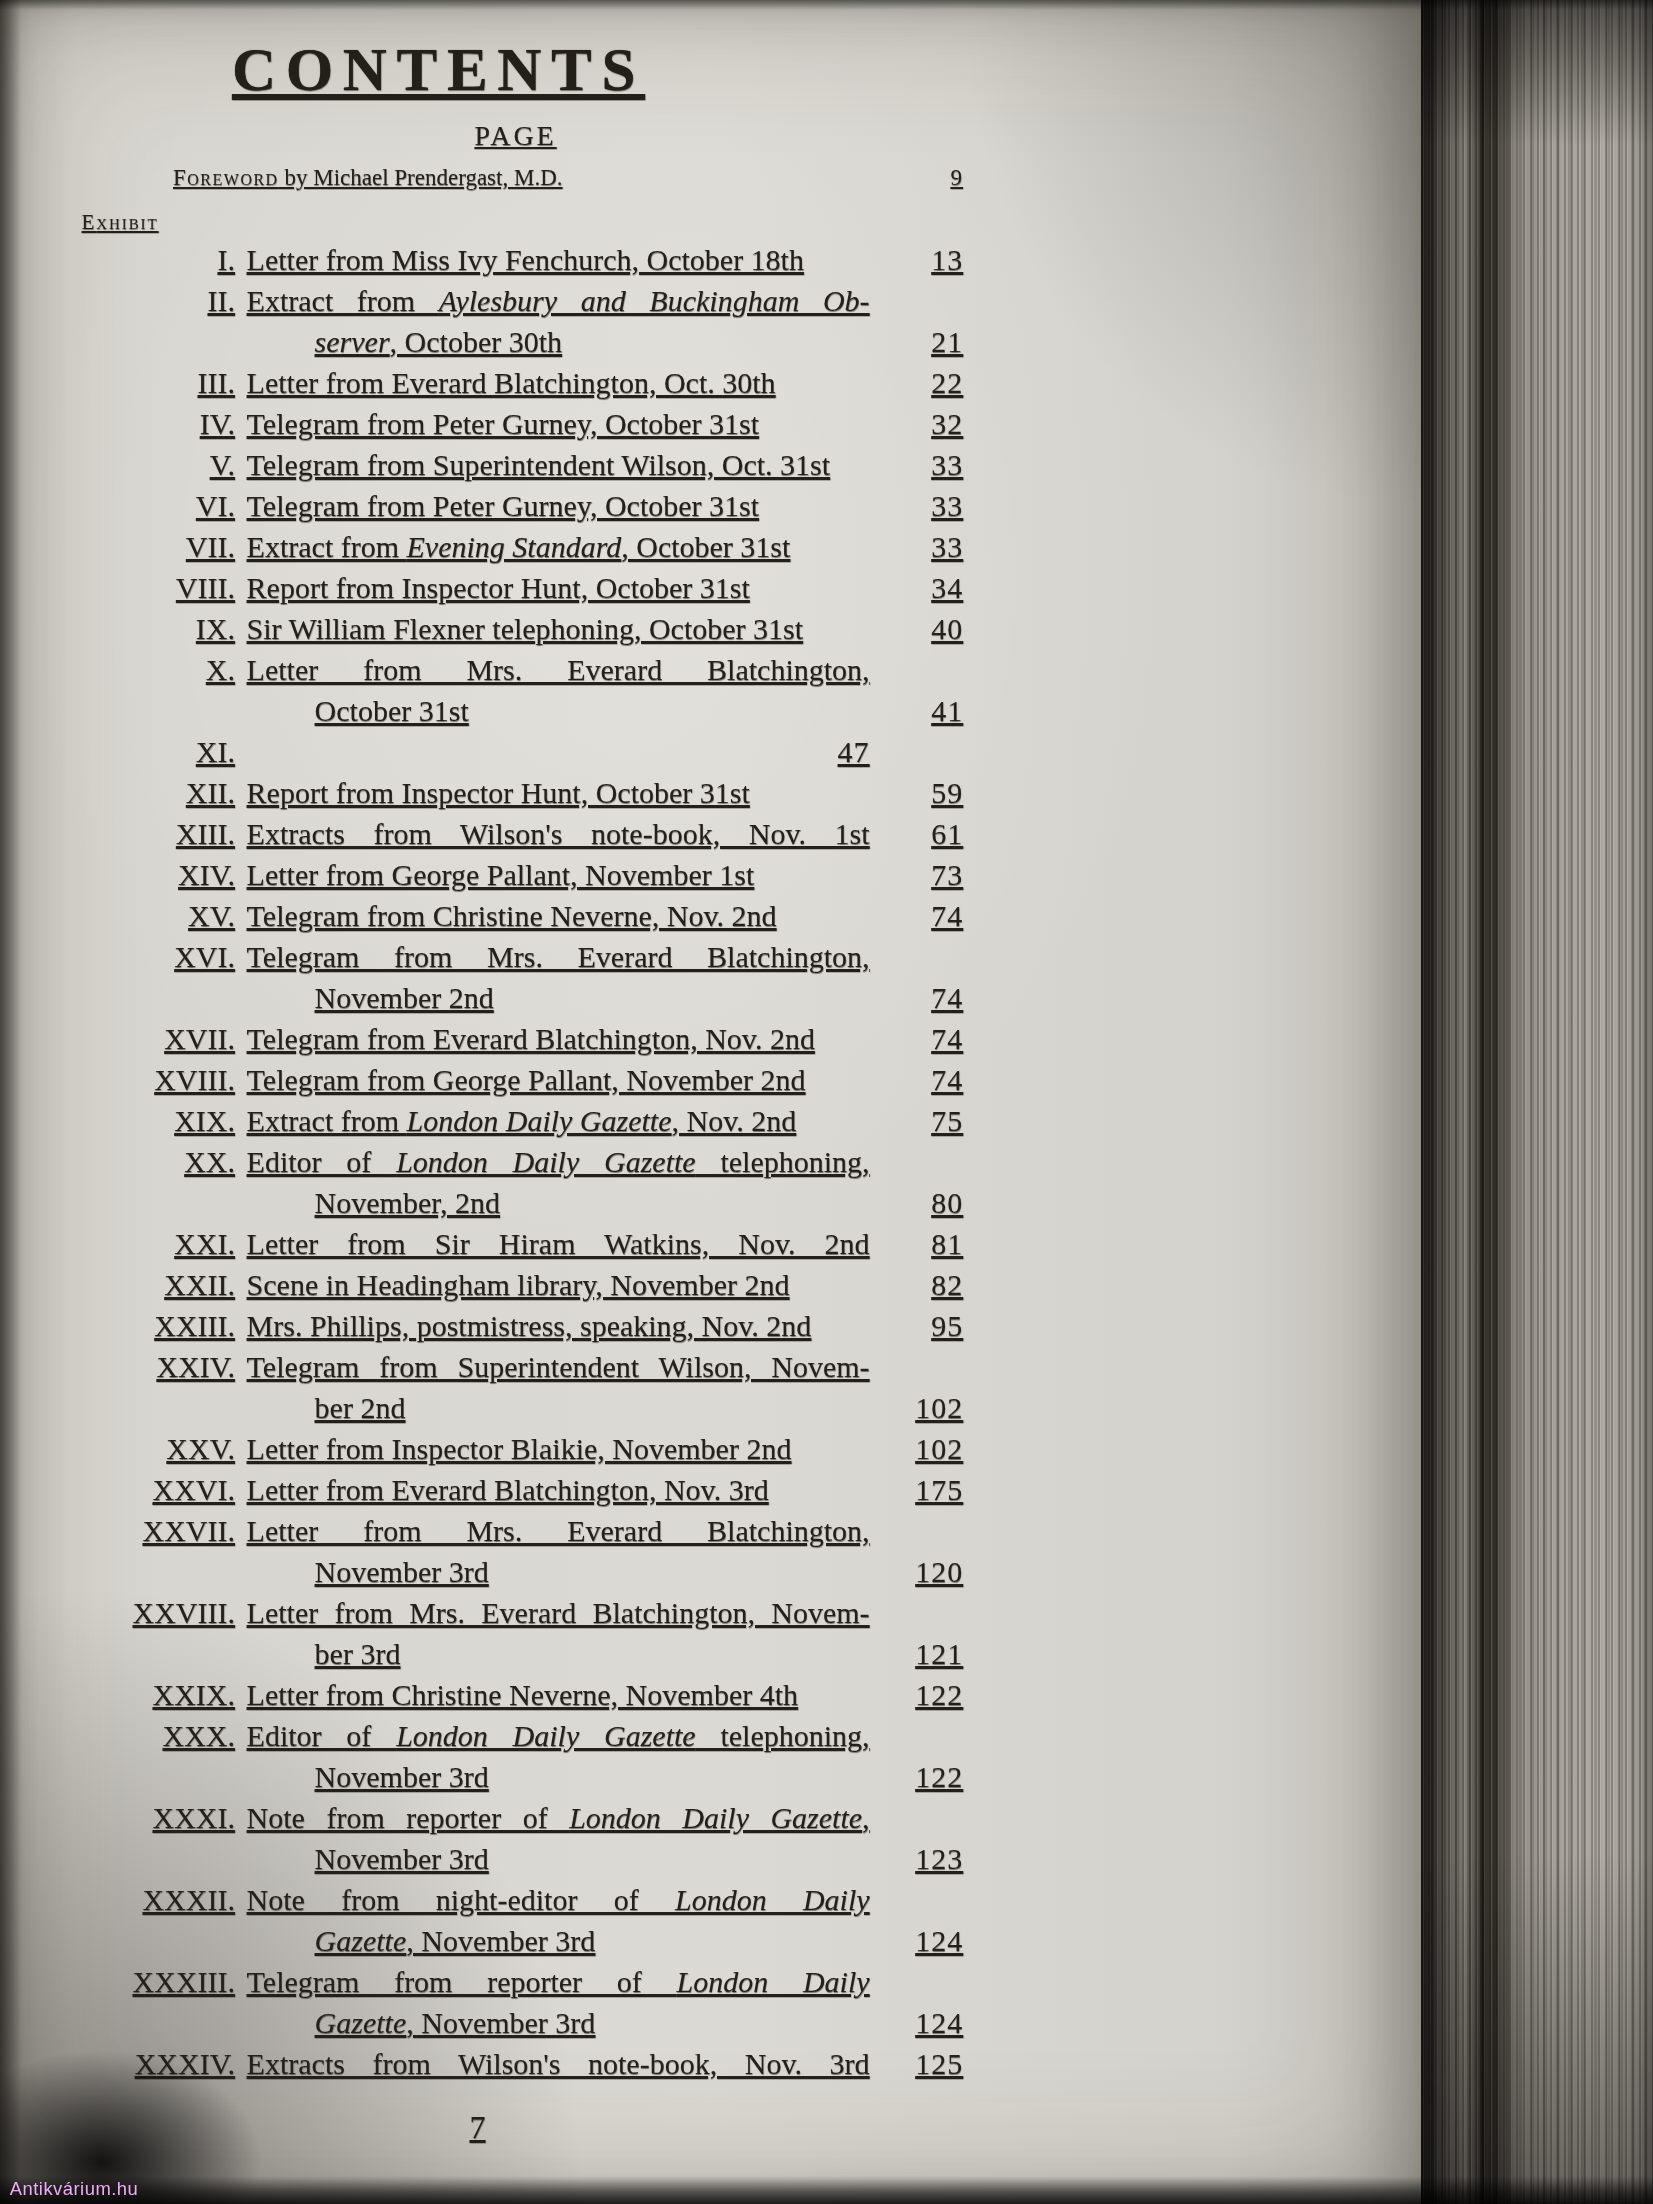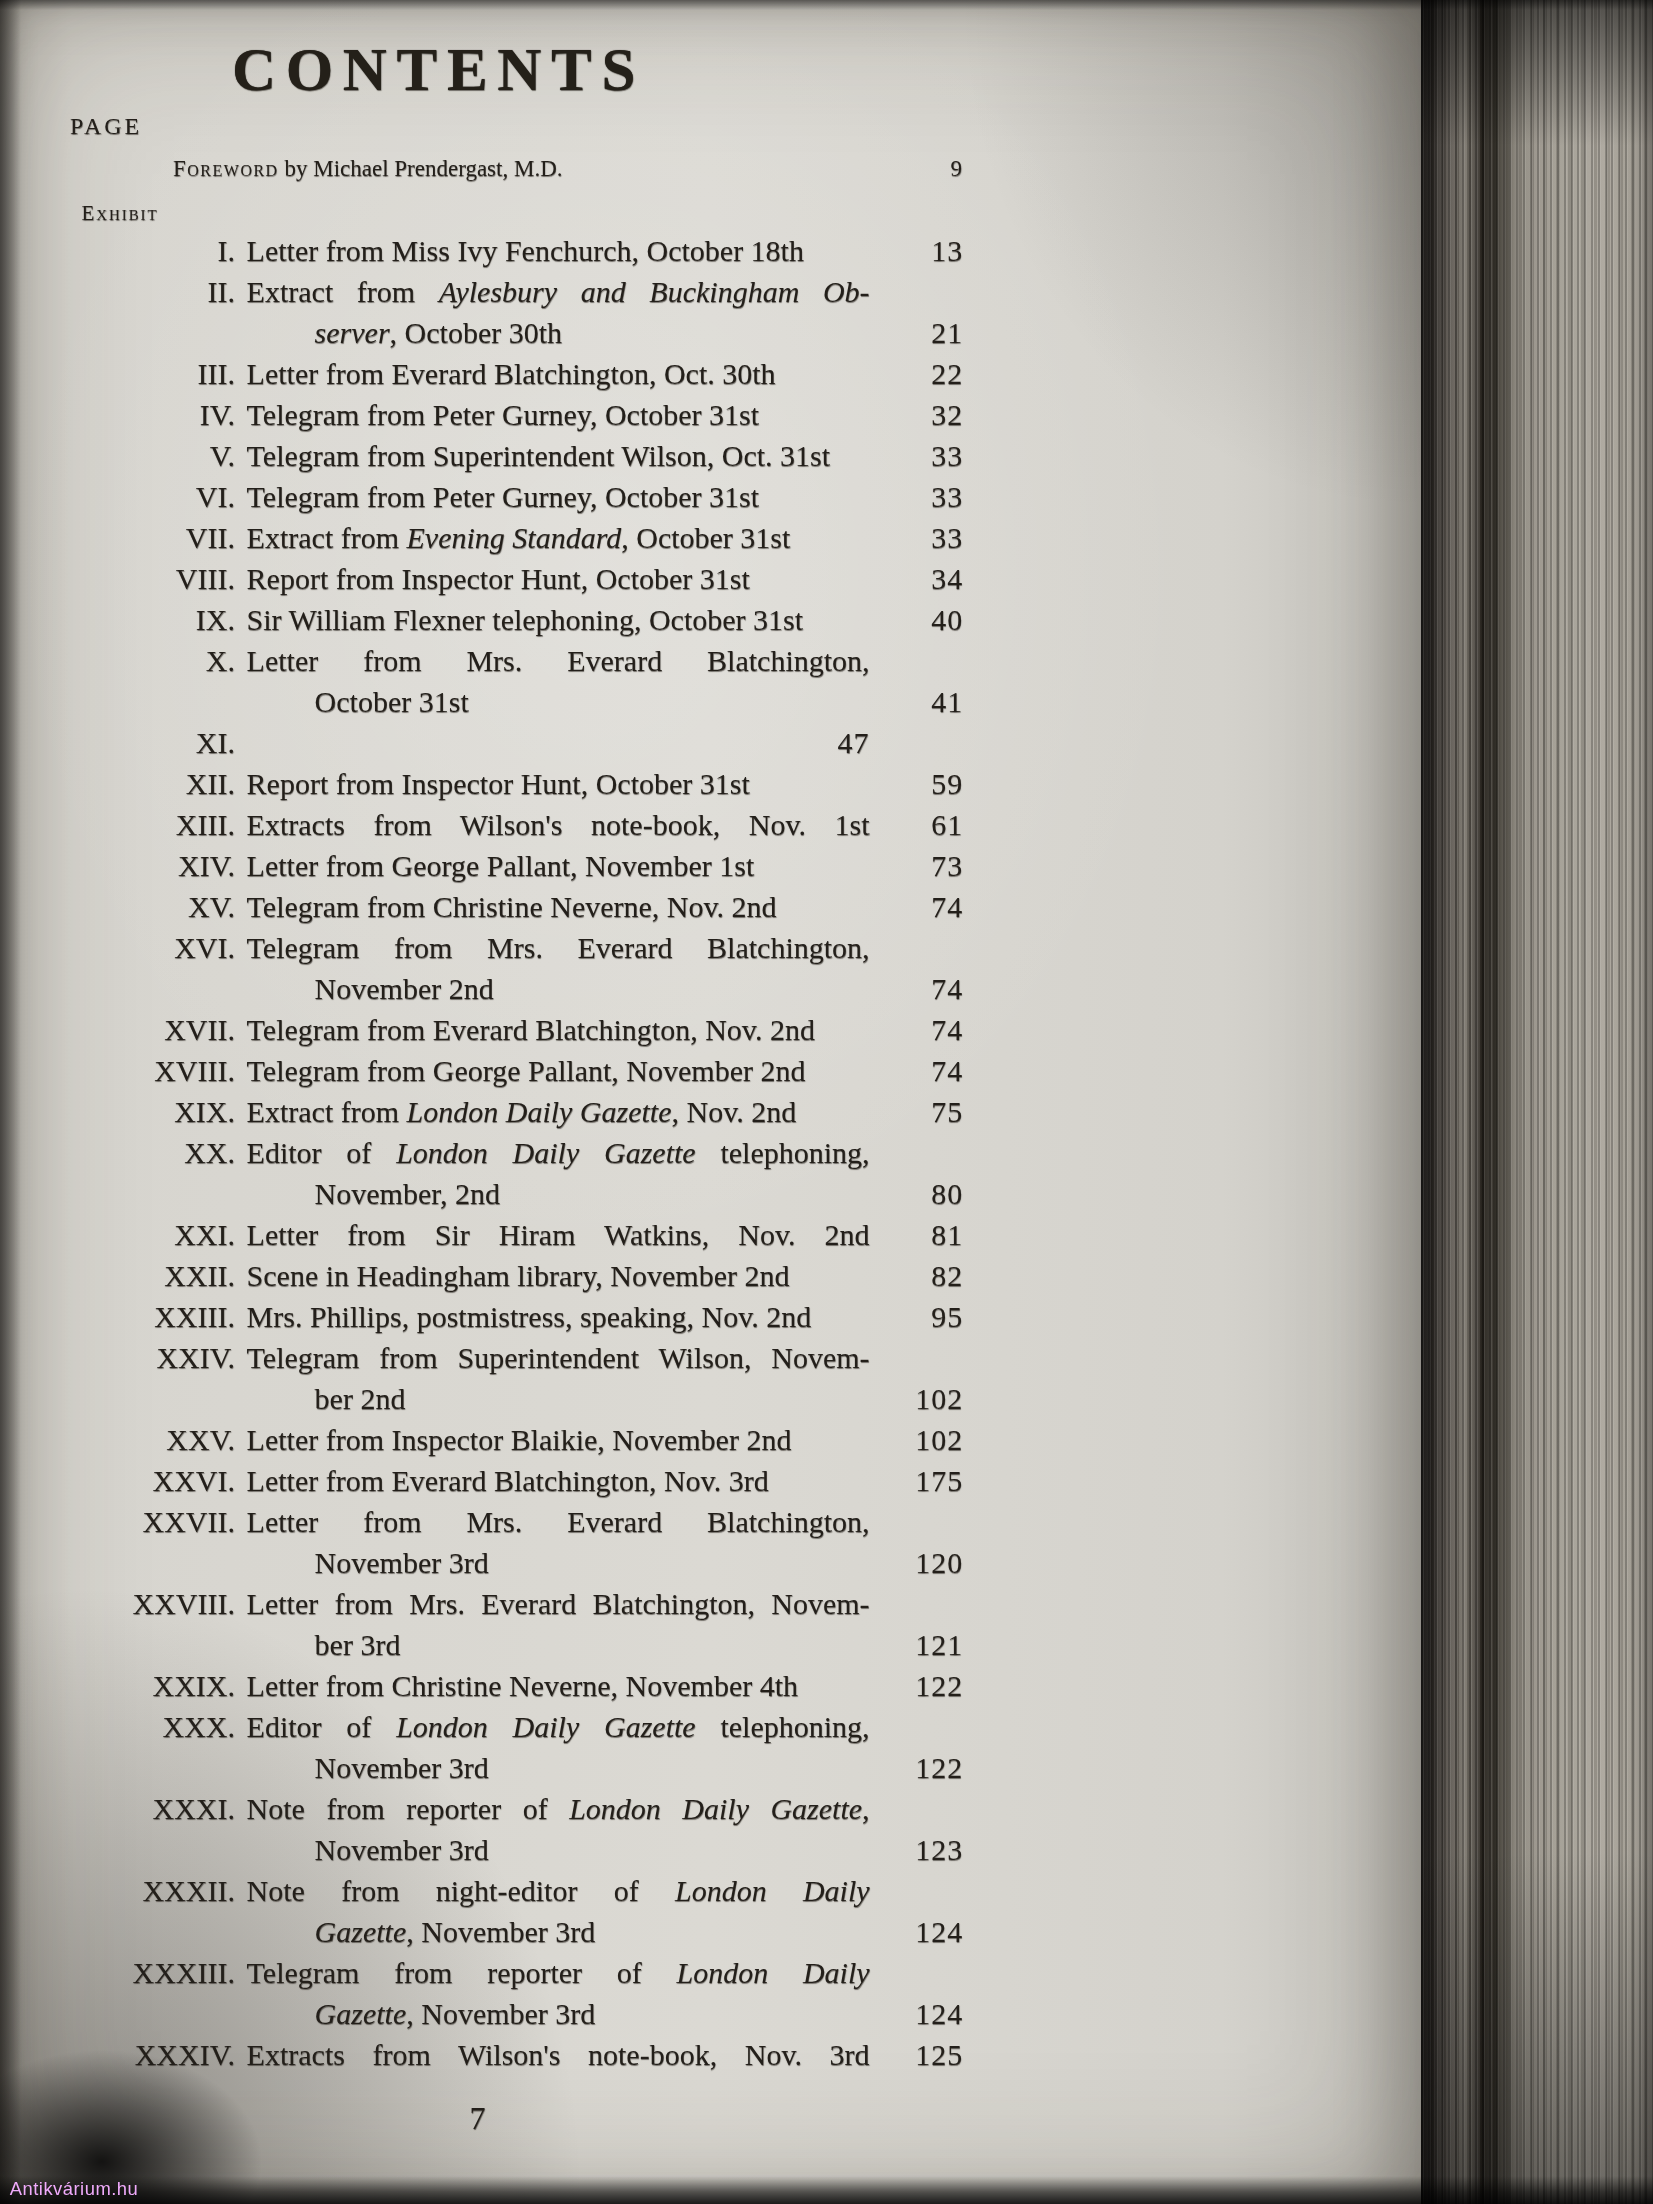--- a/index.html
+++ b/index.html
@@ -20,25 +20,26 @@
     box-shadow: inset 0 0 146px rgba(55,45,30,.30), inset -33px 0 58px rgba(0,0,0,.16), inset 13.6px 0 25px rgba(0,0,0,.22);
   }
   .shade-left { position:absolute; left:0; top:0; bottom:0; width:21.3px;
     background:linear-gradient(90deg, rgba(10,8,6,.55), rgba(10,8,6,0)); }
   .corner-blob { position:absolute; left:-58px; bottom:-68px; width:320px; height:223px;
     background:radial-gradient(closest-side, rgba(0,0,0,.85), rgba(0,0,0,0)); }
   
   .content {
     position:absolute; left:70px; top:33px; width:893px;
     text-shadow: 0.4px 0.5px 0.9px rgba(28,22,16,.55);
+    text-decoration: underline;
   }
   .title { margin:0; width:737px; text-align:center; font-size:61px; line-height:74px;
     font-weight:700; letter-spacing:9.7px; color:#242019;
     text-shadow:0 0 1px rgba(30,25,20,.75), 0.5px 0.7px 1px rgba(30,25,20,.5); }
-  .page-label { text-align:left; font-size:24px; line-height:29px; letter-spacing:2.9px; margin-top:5px; padding-right:1.9px; }
+  .page-label { text-align:center; font-size:28px; line-height:29px; letter-spacing:2.9px; margin-top:14px; padding-right:1.9px; }
   .foreword { display:flex; margin-top:5.8px; font-size:23px; line-height:43px; padding-left:103px; }
   .fw-text { flex:1; }
   .sc { font-variant:small-caps; letter-spacing:1.5px; }
   .foreword .pg { width:82px; text-align:right; }
   .exhibit { font-size:21px; line-height:29px; letter-spacing:1.9px; margin-top:9.7px; padding-left:11.6px; font-variant:small-caps; text-transform:lowercase; }
   .exhibit::first-letter { text-transform:uppercase; }
   .toc { margin-top:1.9px; }
   .entry { display:grid; grid-template-columns:165px 623px 82px; column-gap:11.6px;
     font-size:30px; line-height:41px; }
   .num { text-align:right; align-self:start; white-space:nowrap; }

